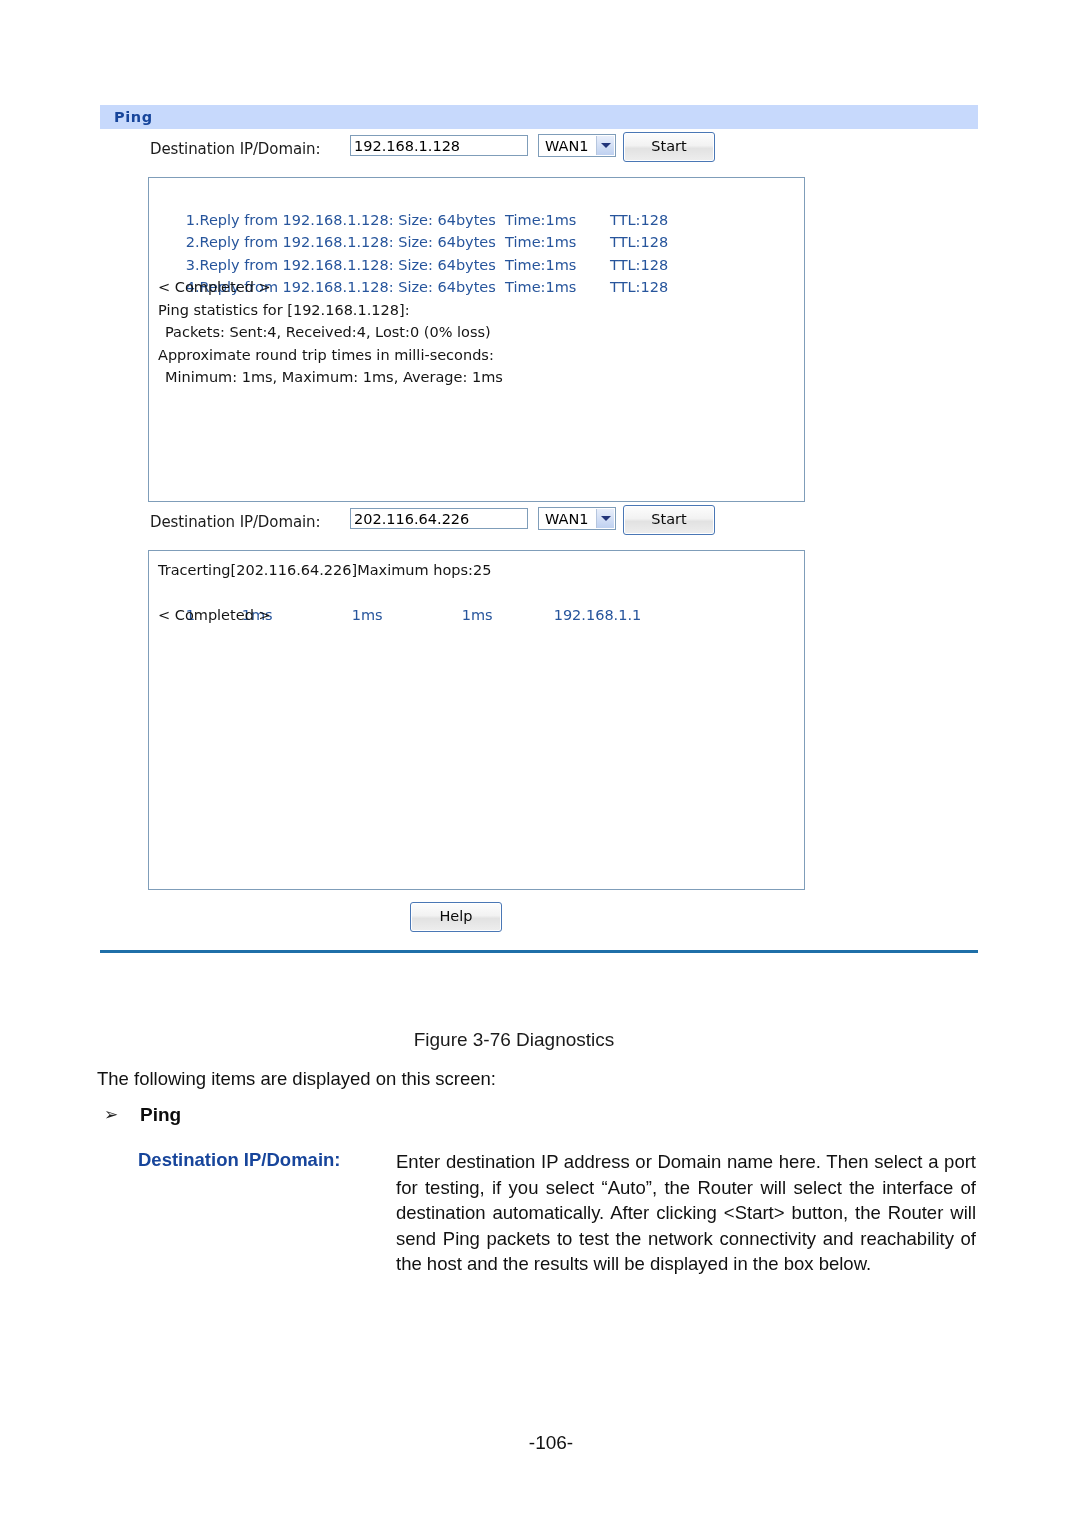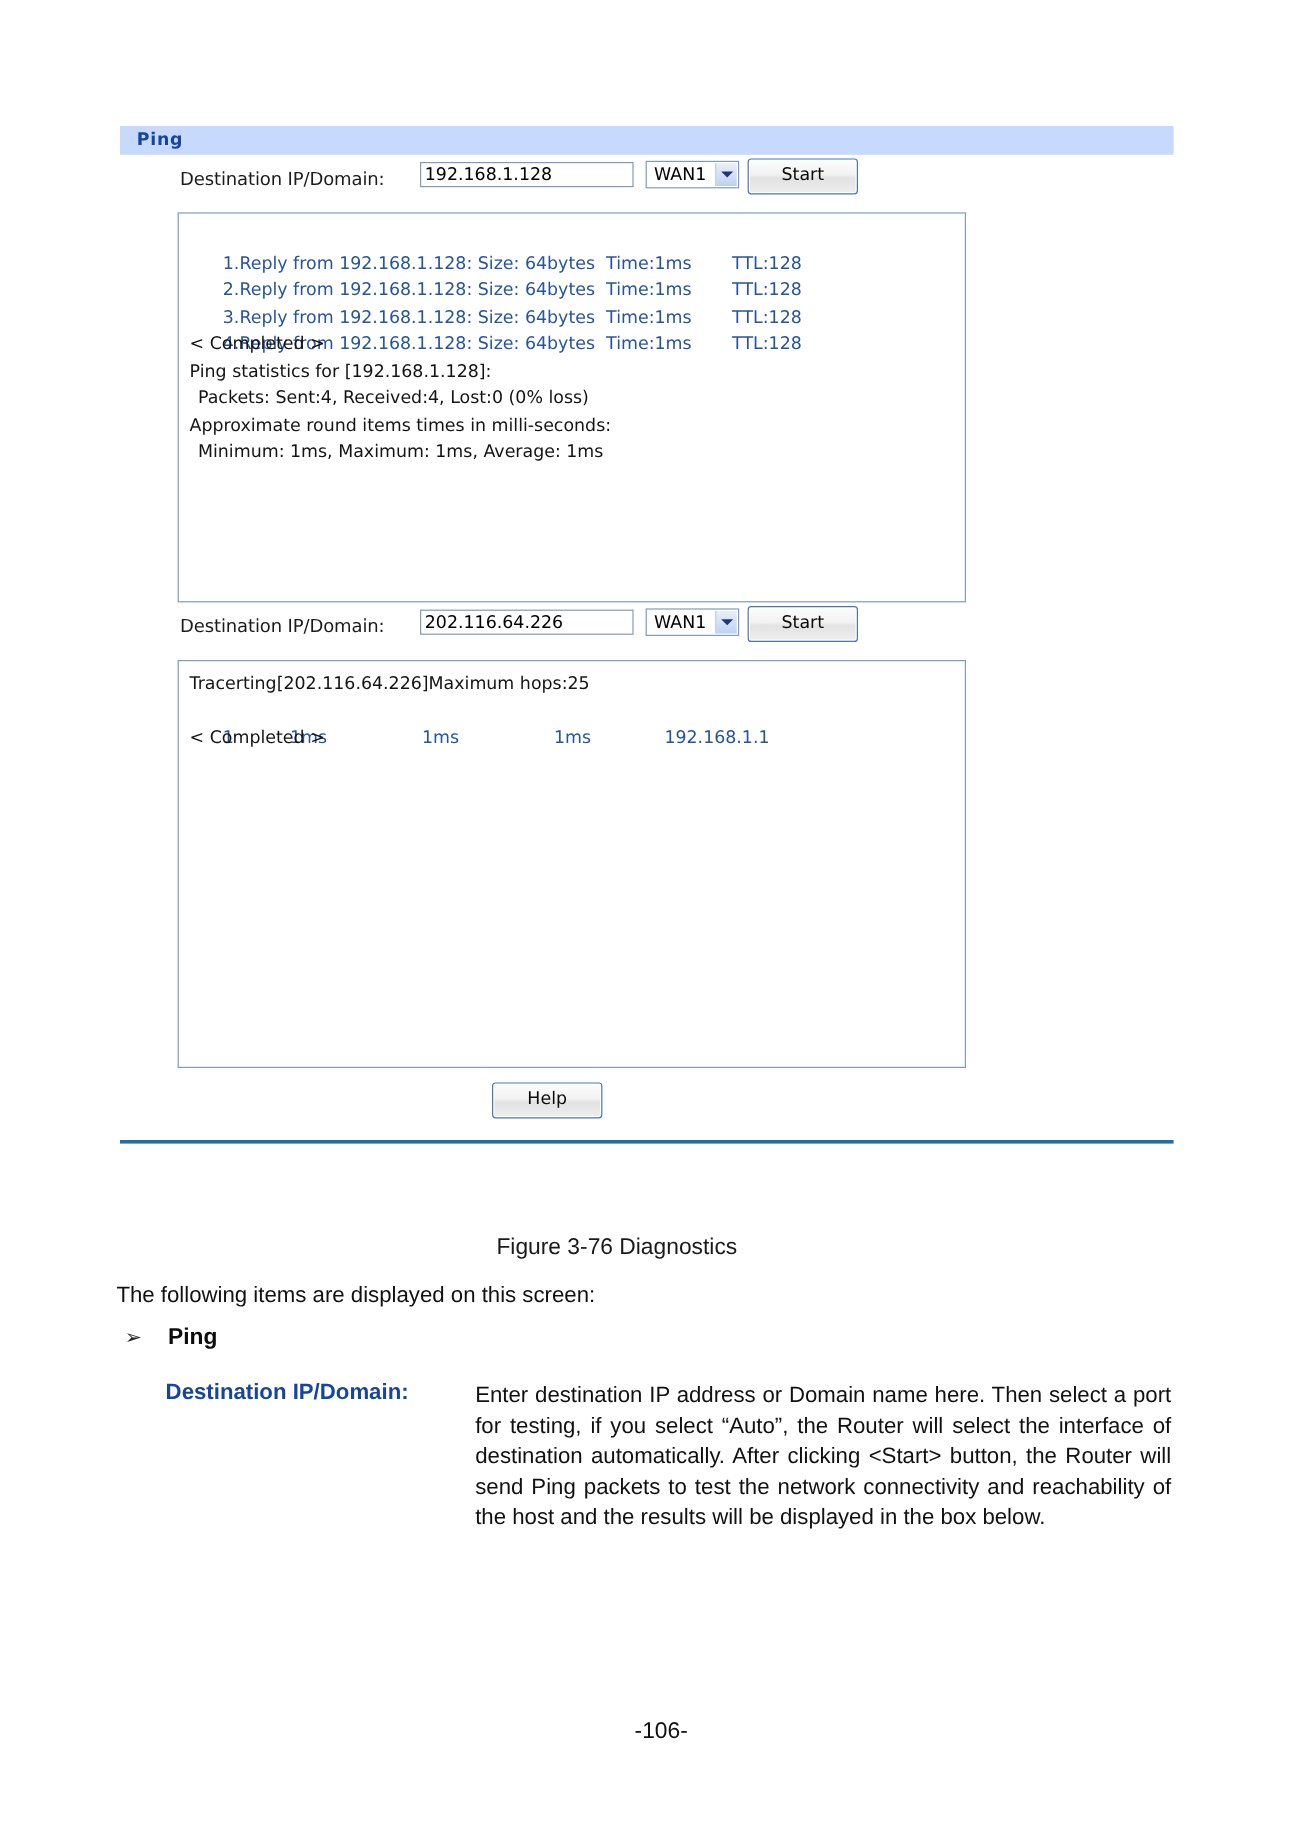--- a/index.html
+++ b/index.html
@@ -305,21 +305,21 @@
     <div class="reply-line">
       <span class="seg-main">3.Reply from 192.168.1.128: Size: 64bytes</span><span>  </span><span class="seg-time">Time:1ms</span><span class="seg-ttl">TTL:128</span>
     </div>
     <div class="reply-line">
       <span class="seg-main">4.Reply from 192.168.1.128: Size: 64bytes</span><span>  </span><span class="seg-time">Time:1ms</span><span class="seg-ttl">TTL:128</span>
     </div>
 
     <div class="line">&lt; Completed &gt;</div>
     <div class="line">Ping statistics for [192.168.1.128]:</div>
     <div class="line indent">Packets: Sent:4, Received:4, Lost:0 (0% loss)</div>
-    <div class="line">Approximate round items times in milli-seconds:</div>
+    <div class="line">Approximate round trip times in milli-seconds:</div>
     <div class="line indent">Minimum: 1ms, Maximum: 1ms, Average: 1ms</div>
   </div>
 
 
   <div class="row-fields">
     <span class="field-label">Destination IP/Domain:</span>
 
     <div class="text-input" title="">202.116.64.226</div>
 
     <div class="select-box">

